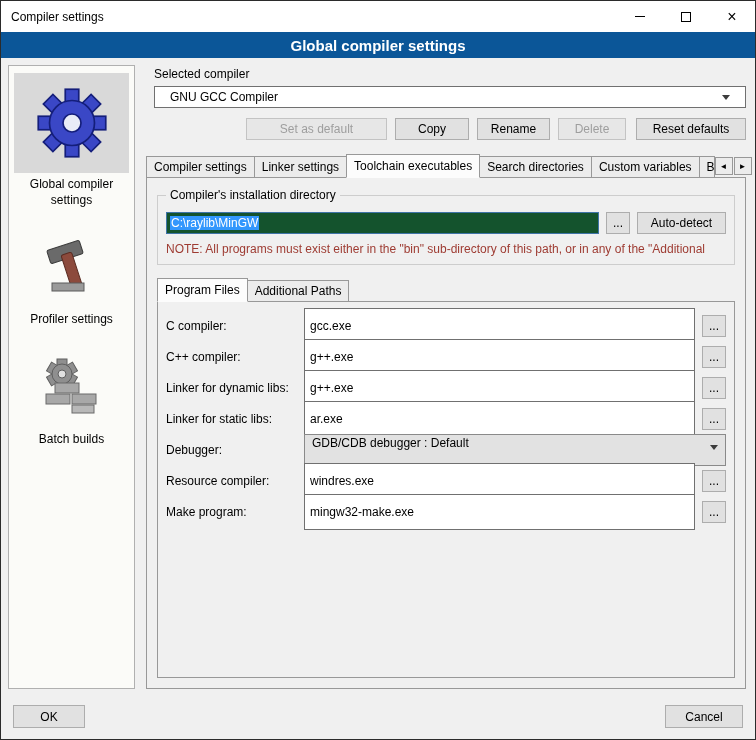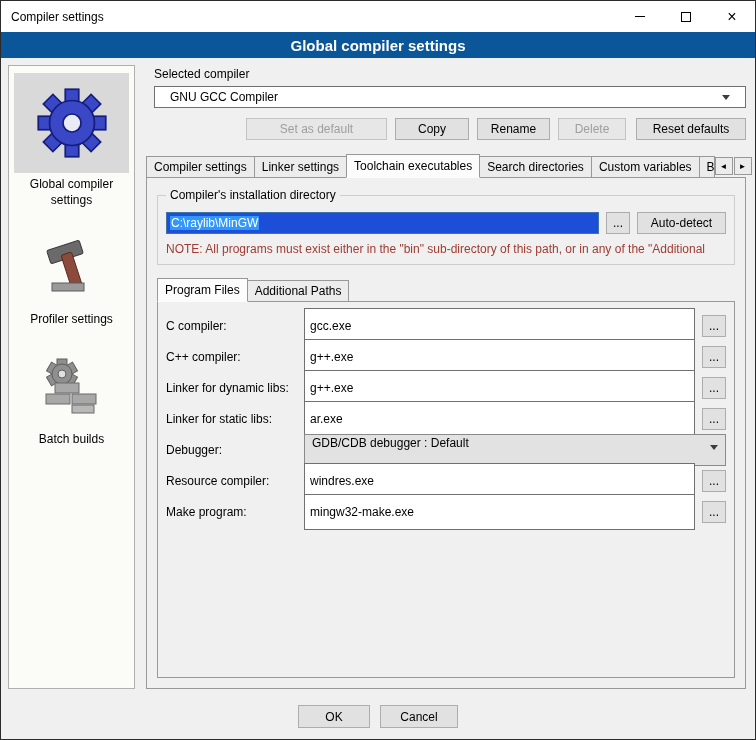--- a/index.html
+++ b/index.html
@@ -64,42 +64,42 @@
   .arrow-btn { width:18px; height:18px; border:1px solid #989898; background:#ececec; display:flex;
                align-items:center; justify-content:center; font-size:8px; margin-left:1px; cursor:default; }
 
   .tab-panel { flex:1; border:1px solid #989898; margin:0 2px; background:#f0f0f0;
                display:flex; flex-direction:column; min-height:0; padding:8px; }
 
   .groupbox { border:1px solid #cdcdcd; position:relative; margin:9px 2px 0; padding:16px 8px 8px; }
   .groupbox-label { position:absolute; top:-8px; left:8px; background:#f0f0f0; padding:0 4px; }
 
   .path-row { display:flex; gap:7px; align-items:center; }
-  .path-input { flex:1; height:22px; border:1px solid #3f74a8; background:#1d4ed8; display:flex;
+  .path-input { flex:1; height:22px; border:1px solid #3f74a8; background:#14532d; display:flex;
                 align-items:center; padding:0 3px; overflow:hidden; }
   .path-selection { background:#3297fd; color:#fff; padding:0 1px; white-space:nowrap; }
   .browse-btn { width:24px; flex:0 0 auto; }
   .autodetect-btn { width:89px; flex:0 0 auto; }
 
   .note { margin-top:8px; color:#9e3b32; white-space:nowrap; overflow:hidden; }
 
   .subtabstrip { display:flex; align-items:flex-end; margin:13px 2px 0; position:relative; z-index:2; }
 
   .sub-panel { flex:1; border:1px solid #989898; margin:0 2px 2px; padding:13px 8px;
                display:flex; flex-direction:column; gap:9px; min-height:0; }
 
   .field-row { display:flex; align-items:center; height:22px; flex:0 0 auto; }
   .field-label { width:138px; flex:0 0 auto; }
   .field-input { flex:1; height:36px; border:1px solid #707070; background:#fff; padding:0 5px;
                  font:inherit; min-width:0; }
   .field-browse { width:24px; margin-left:7px; flex:0 0 auto; }
   .field-select { flex:1; height:32px; border:1px solid #8a8a8a; background:#e2e2e2; display:flex;
                   align-items:flex-end; padding:15px 7px; min-width:0; }
 
-  .footer { flex:0 0 auto; display:flex; justify-content:center; gap:10px; padding:9px 12px 11px; }
+  .footer { flex:0 0 auto; display:flex; justify-content:space-between; gap:10px; padding:9px 12px 11px; }
   .ok-btn { width:72px; height:23px; }
   .cancel-btn { width:78px; height:23px; }
 </style>
 </head>
 <body>
 
 <div class="window">
 
   <div class="titlebar">
     <span class="titlebar-title">Compiler settings</span>

